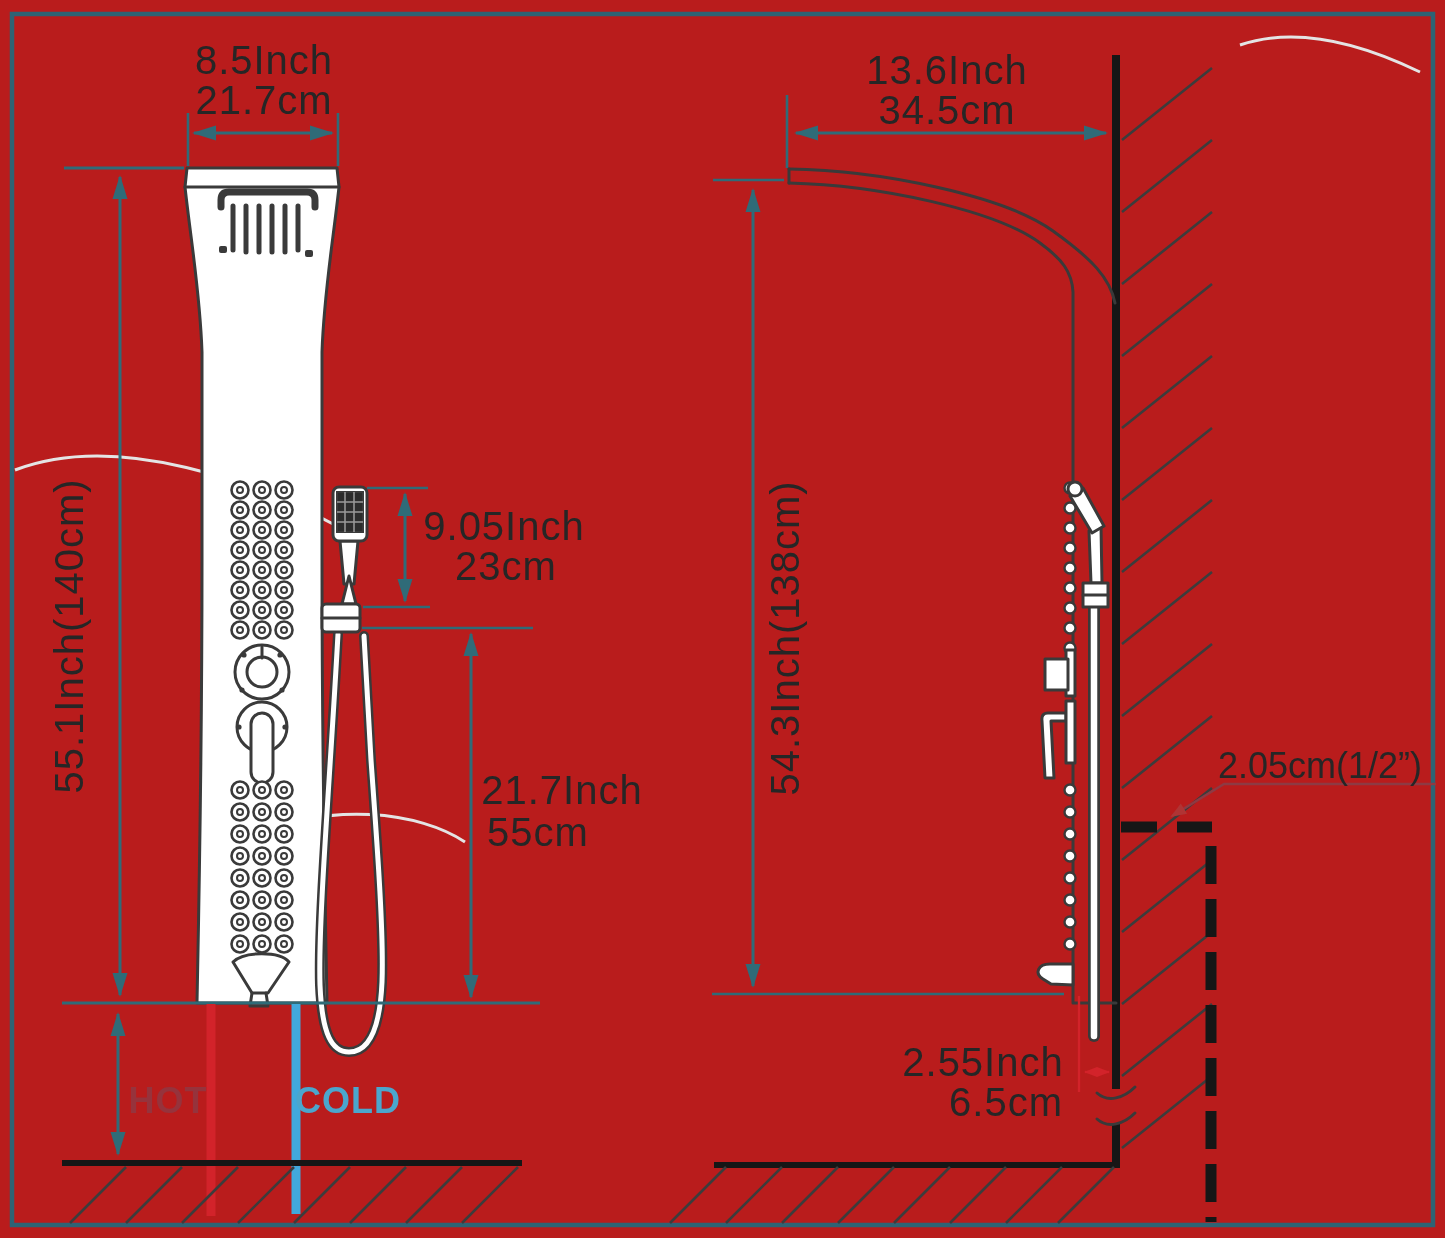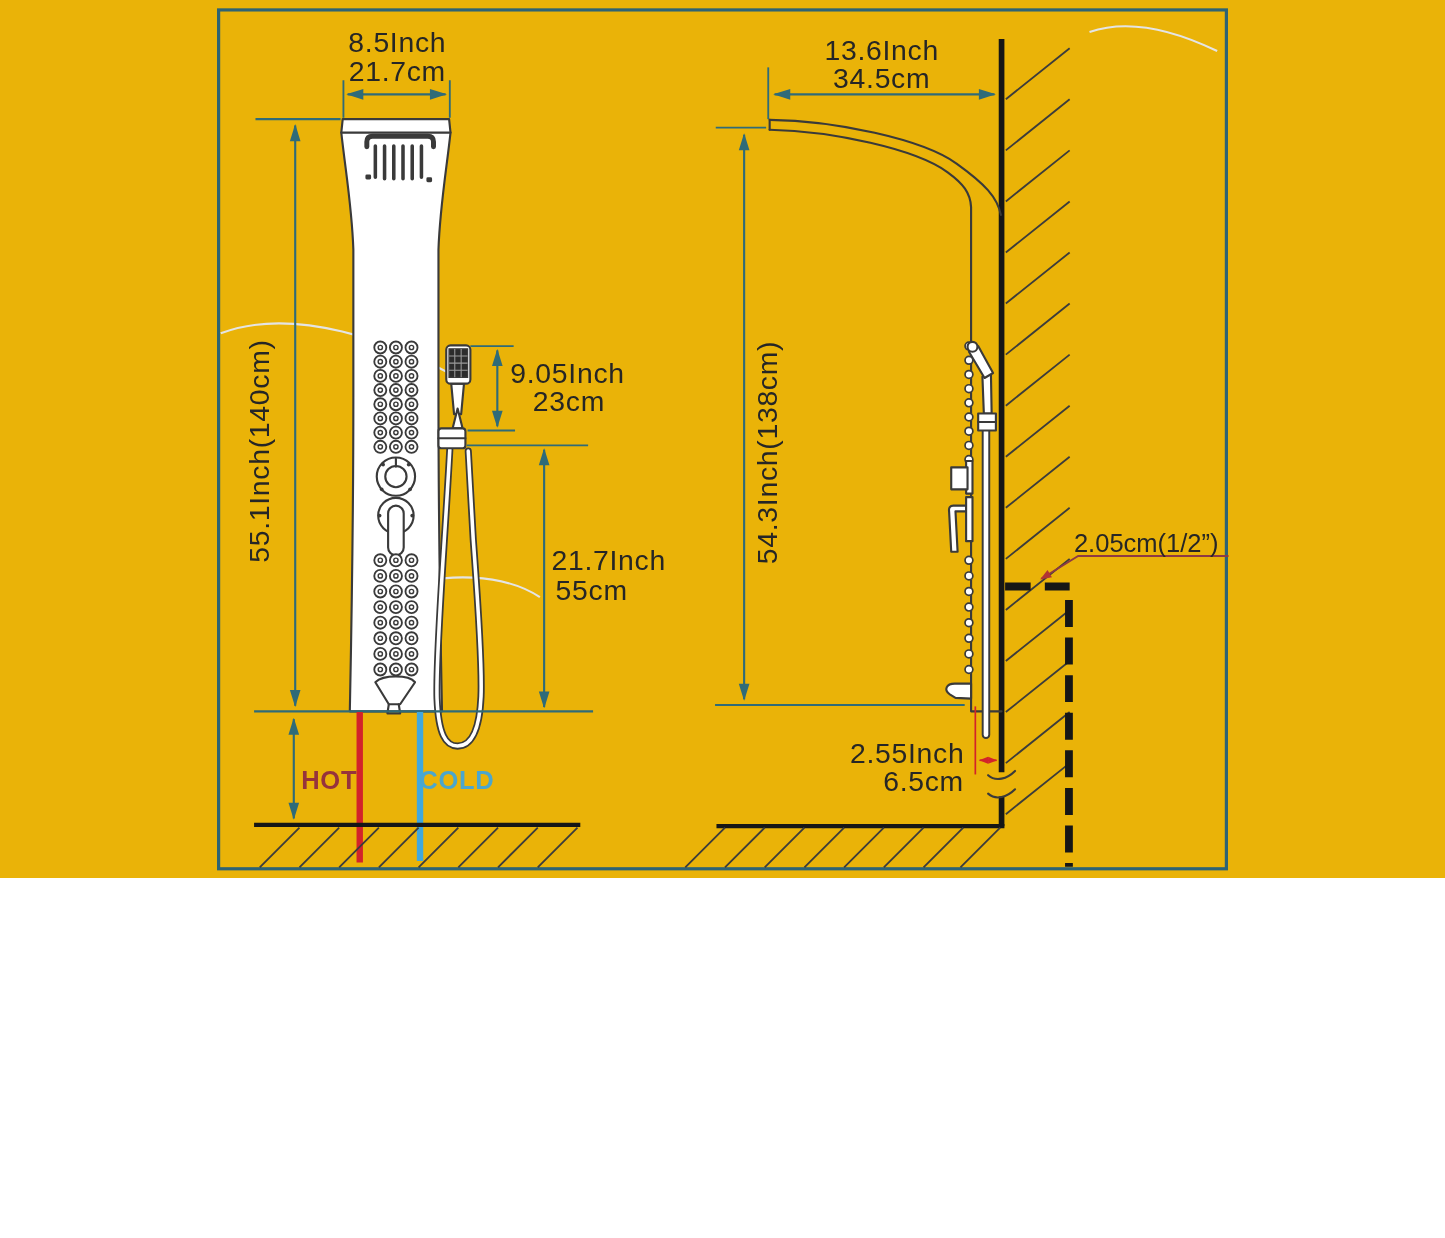--- a/index.html
+++ b/index.html
@@ -1,16 +1,16 @@
 <!DOCTYPE html>
 <html style="--frame: #2e6374; --dim: #2f6b78; --ink: #3a3a3a; --dark: #161616; --text: #262626; --hot: #d2232a; --cold: #41a8dc; --hotText: #96333c; --coldText: #4ba6cd; --leader: #8e3a43;"><head>
 <meta charset="utf-8">
 <style>
   html,body{margin:0;padding:0;background:#ffffff}
-  .canvas{position:relative;width:1445px;height:878px;background:#eab308;overflow:hidden;
+  .canvas{position:relative;width:1445px;height:1238px;background:#b91c1c;overflow:hidden;
           font-family:"Liberation Sans",sans-serif}
   svg{display:block;width:100%;height:100%}
   .frame{fill:none;stroke:var(--frame);stroke-width:4.5}
   .marble{stroke:#e4e4e4;stroke-width:3;fill:none}
   .dim{stroke:var(--dim);stroke-width:3;fill:none}
   .dim-thin{stroke:var(--dim);stroke-width:2.6;fill:none}
   .dim-arrow{fill:var(--dim)}
   .dim-text{fill:var(--text);font-size:40px;text-anchor:middle;letter-spacing:1px;
             font-family:"Liberation Sans",sans-serif}
   .art{stroke:var(--ink);stroke-width:3;fill:none;stroke-linecap:round;stroke-linejoin:round}

